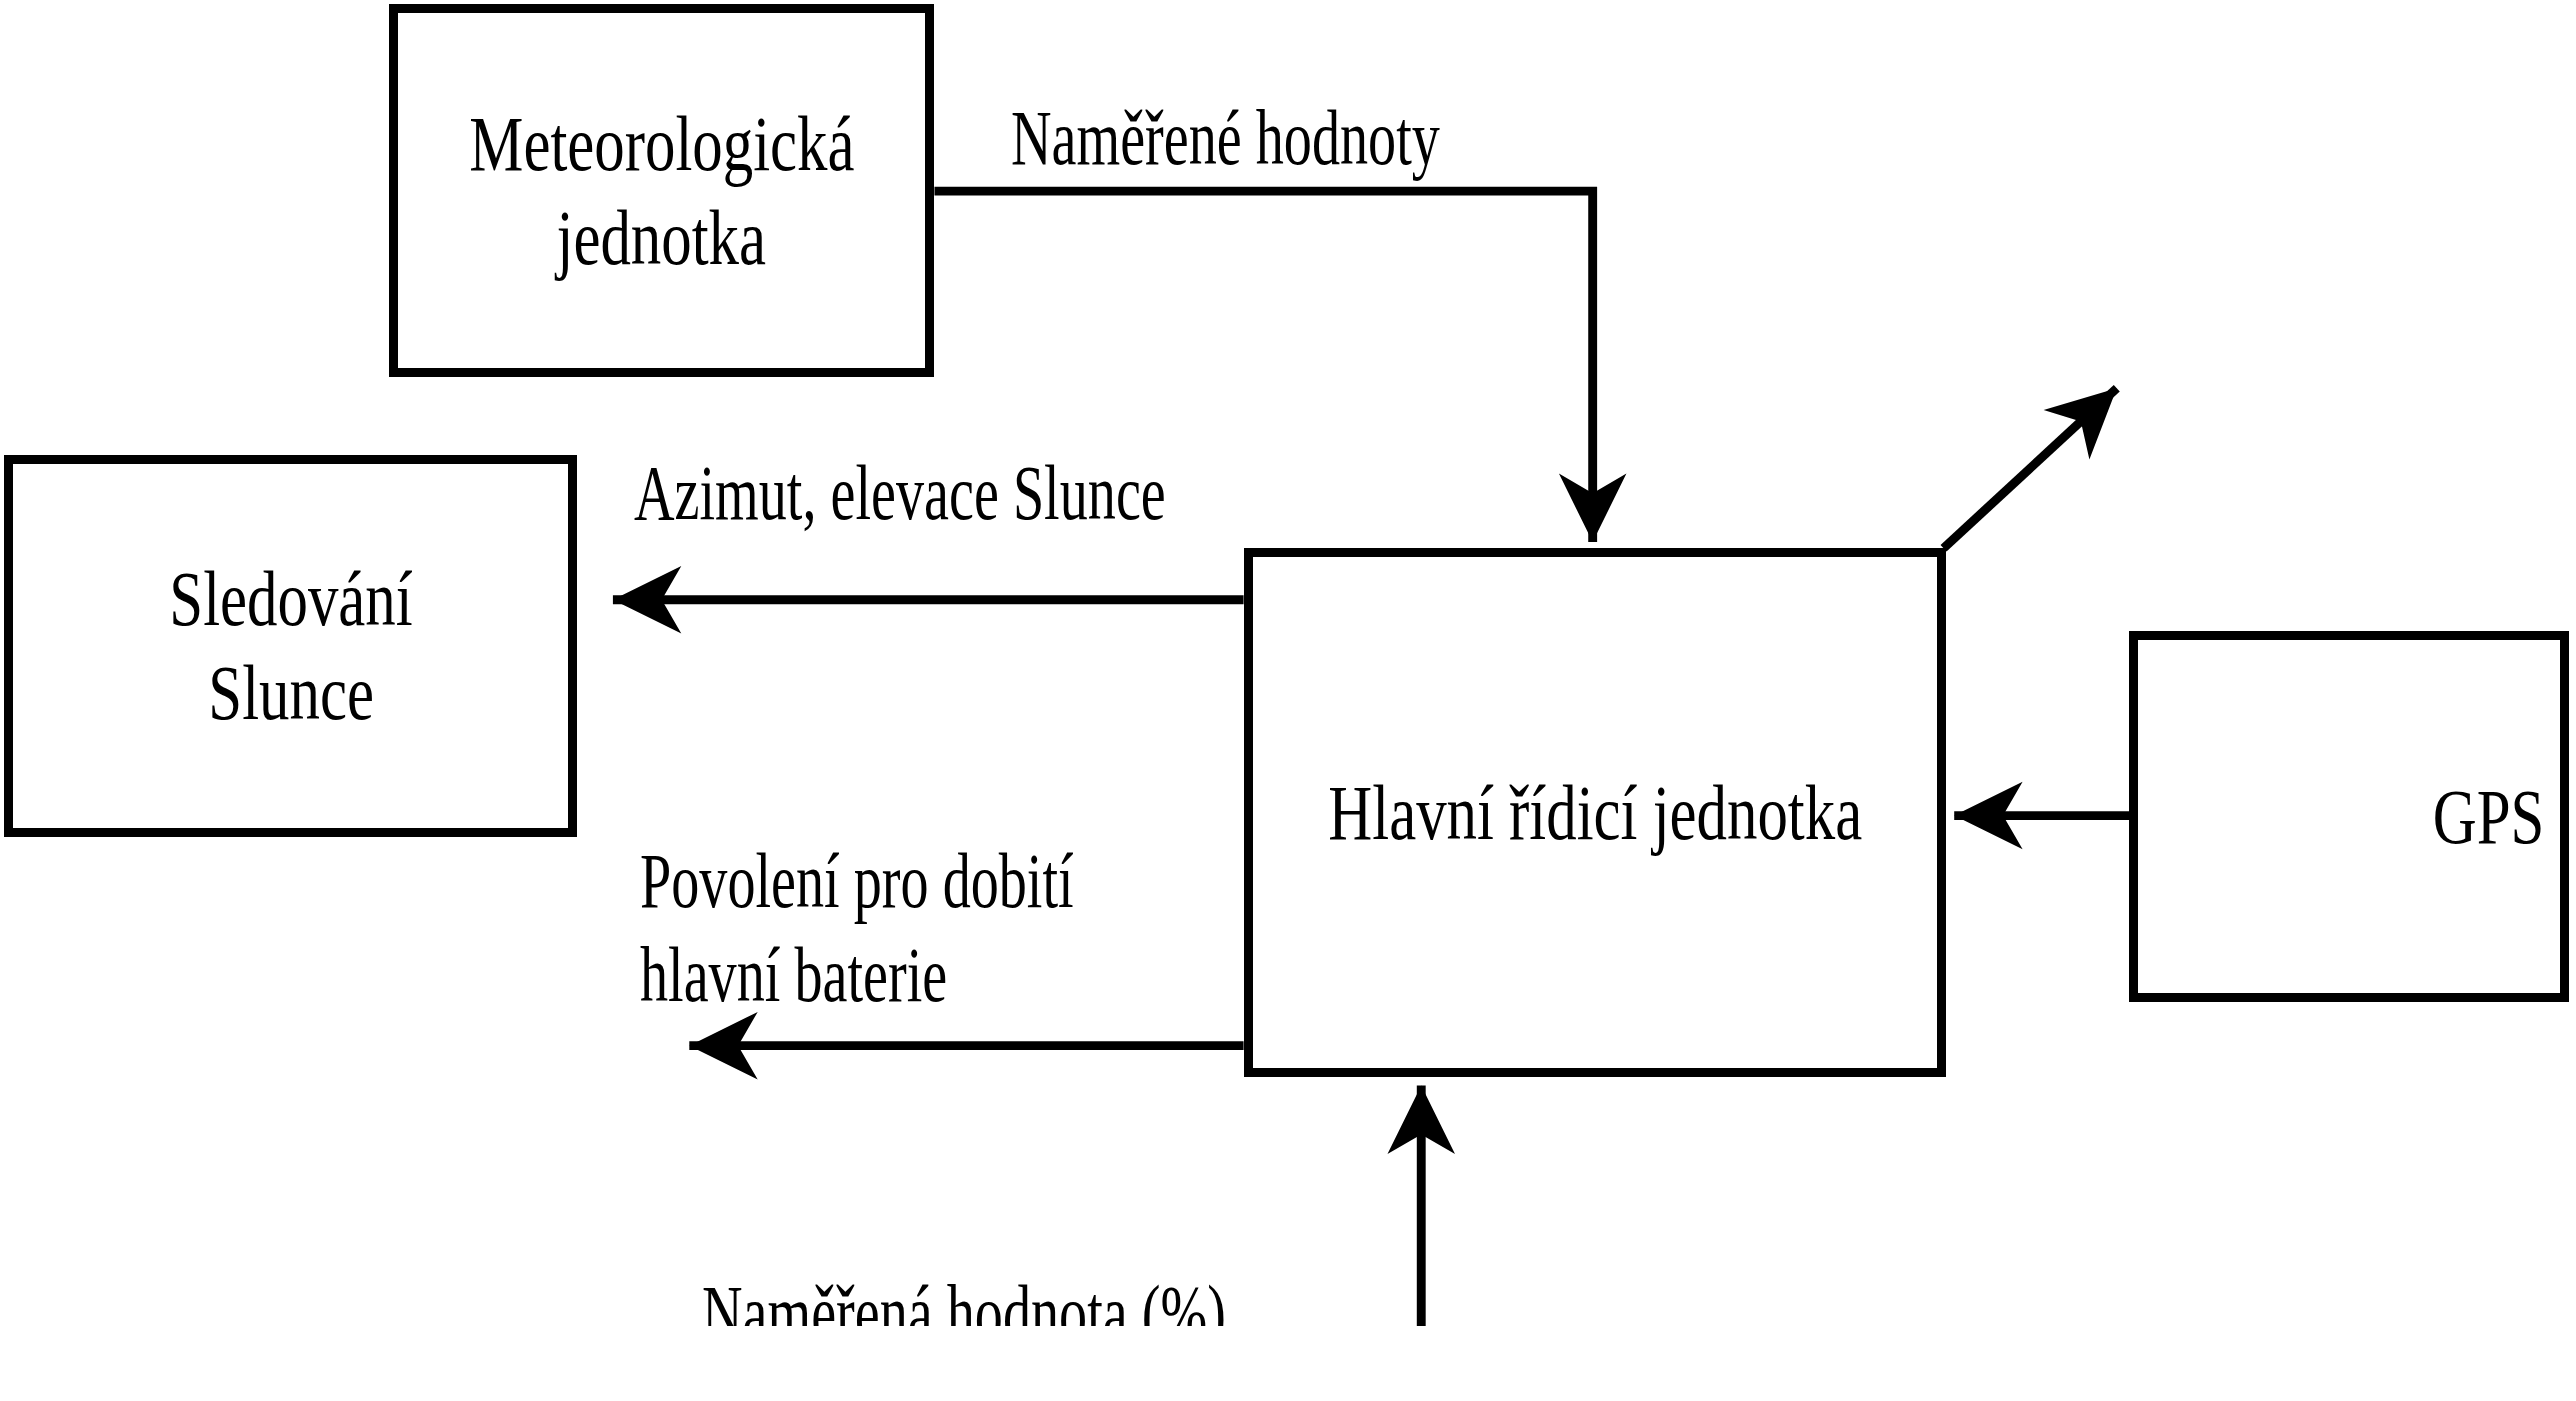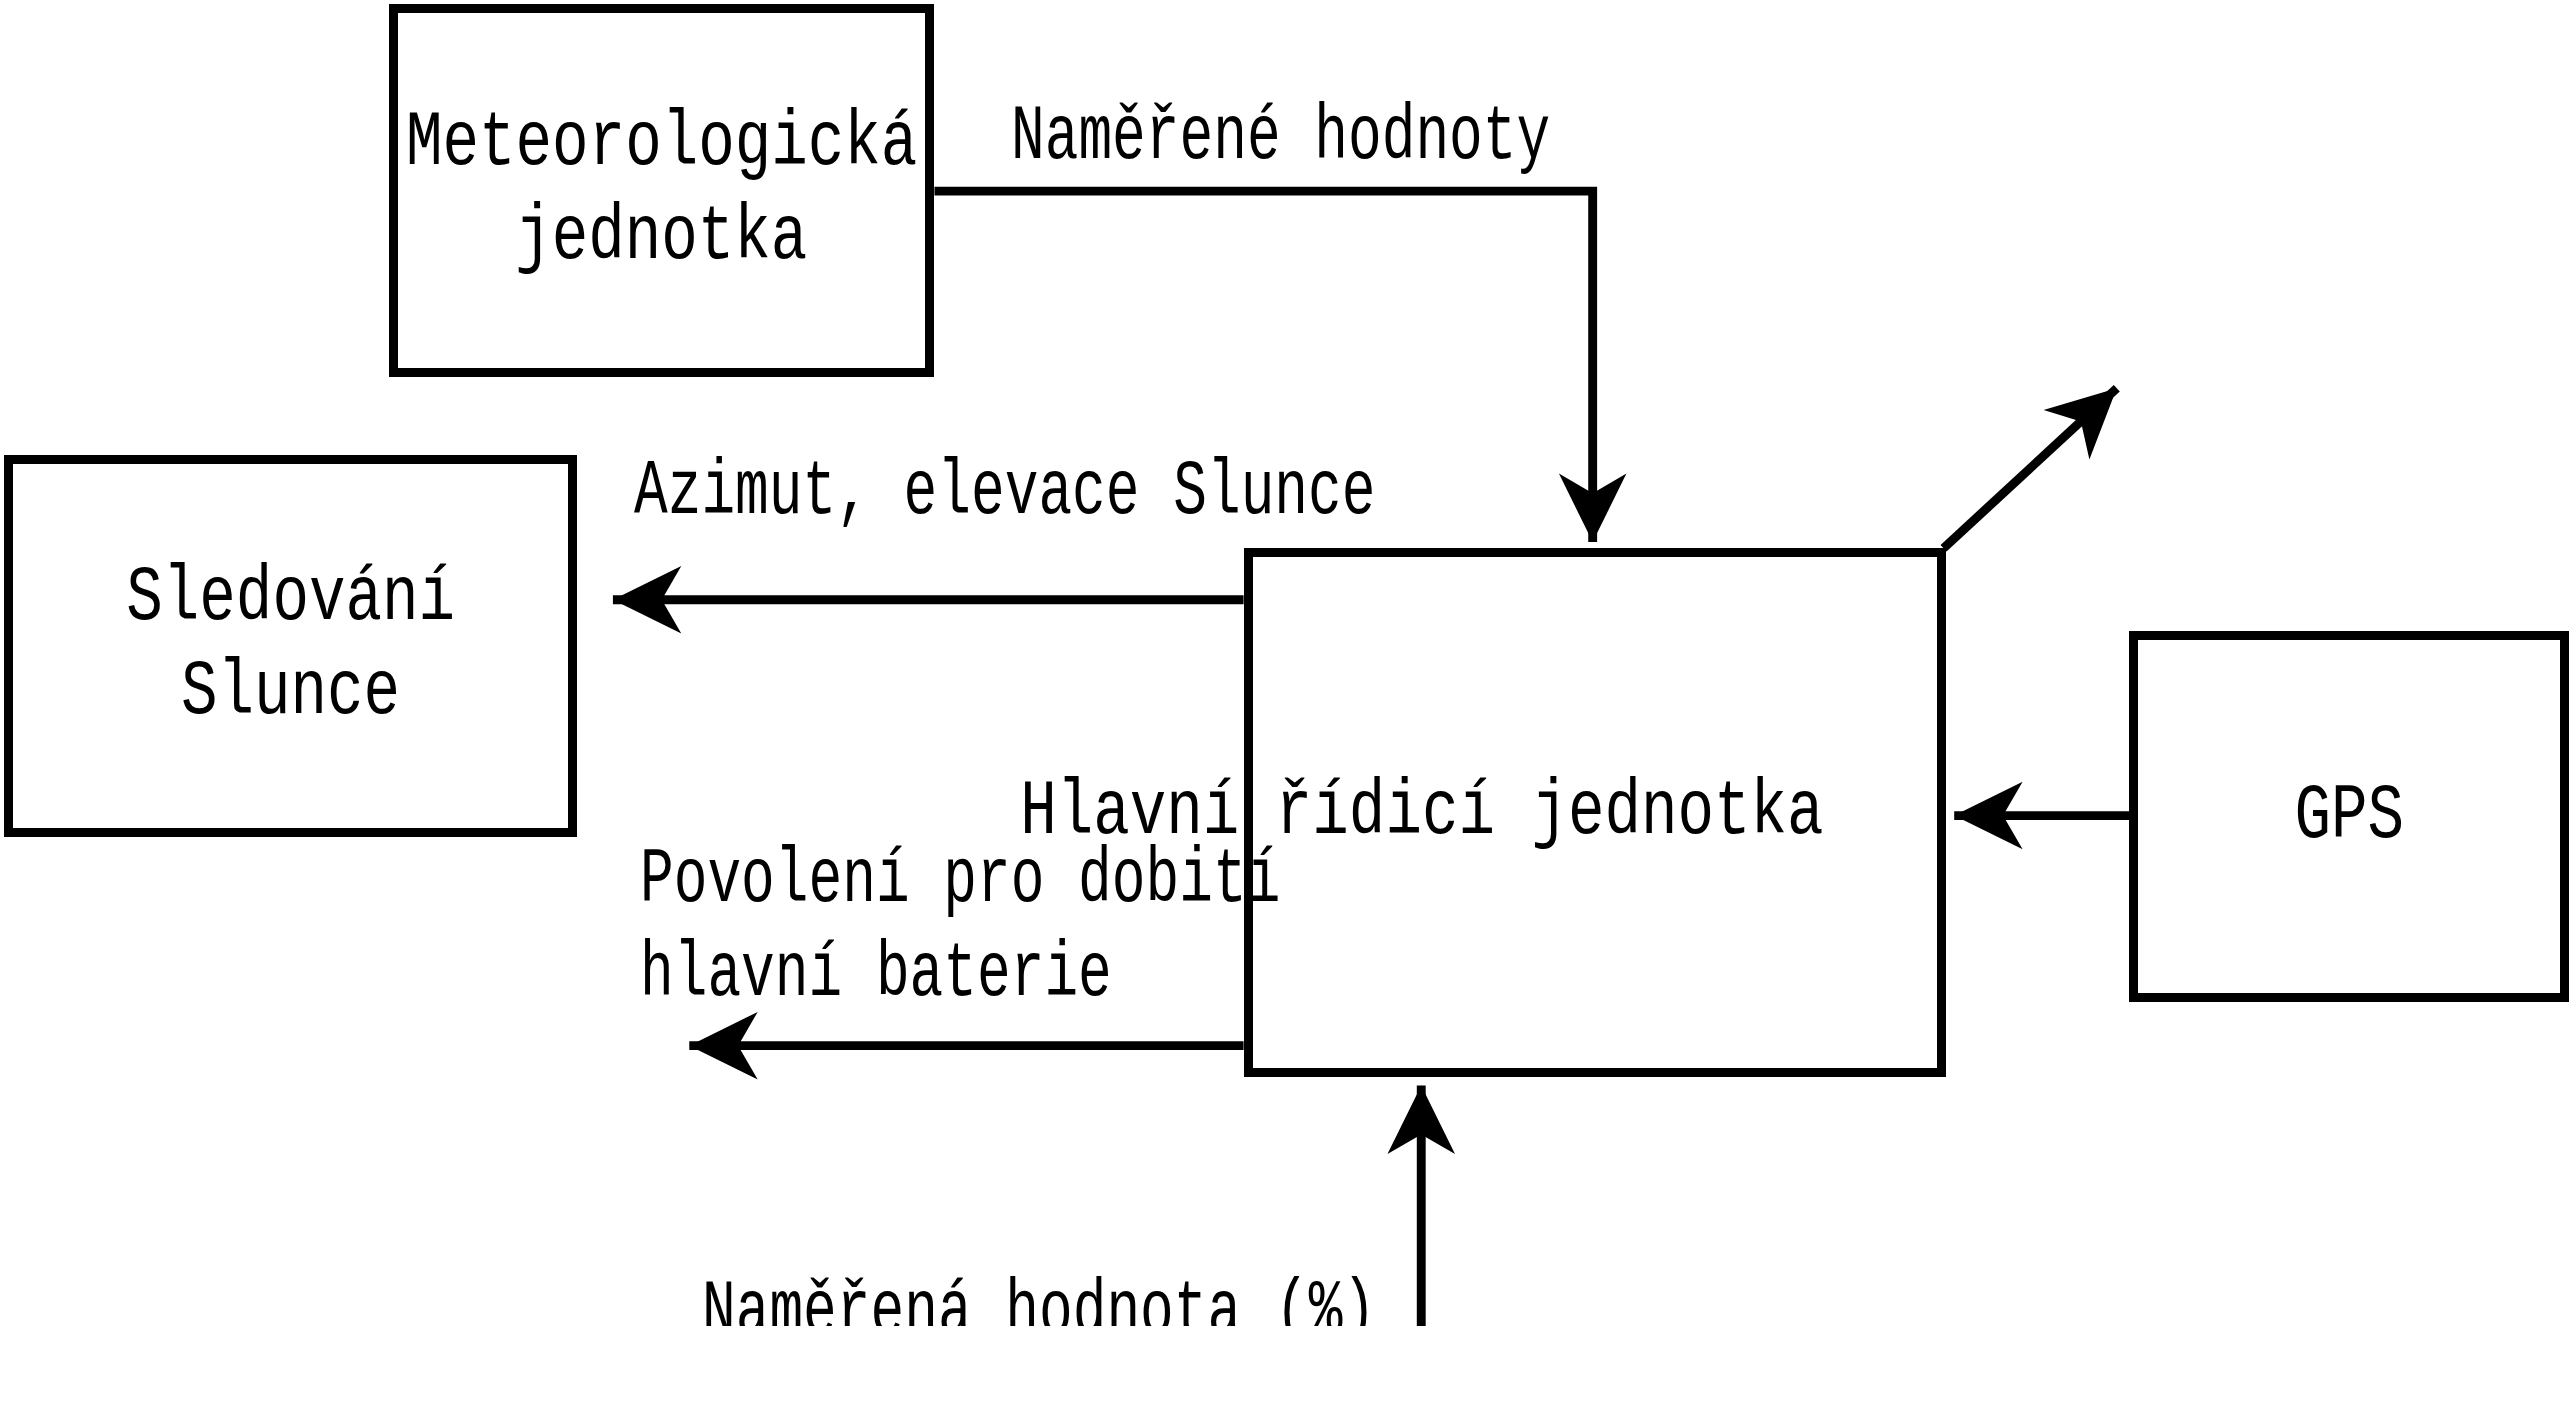--- a/index.html
+++ b/index.html
@@ -5,21 +5,21 @@
   :root{
     --ink:#000000;
     --bg:#ffffff;
   }
   html,body{margin:0;padding:0;background:var(--bg);}
   .canvas{
     position:relative;
     width:2576px;
     height:1326px;
     background:var(--bg);
-    font-family:Liberation Mono, monospace;
+    font-family:Liberation Serif, serif;
     color:var(--ink);
     overflow:hidden;
   }
   svg.wires{
     position:absolute;
     left:0;top:0;
     width:2576px;height:1402px;
   }
   svg.wires path.wire{
     stroke:var(--ink);
@@ -86,21 +86,21 @@
     <span class="bl">Sledování</span>
     <span class="bl">Slunce</span>
   </div>
 
 
   <div class="box" style="left:1244px;top:548px;width:702px;height:529px;align-items:flex-end;">
     <span class="bl">Hlavní řídicí jednotka</span>
   </div>
 
 
-  <div class="box" style="left:2129px;top:631px;width:440px;height:371px;">
+  <div class="box" style="left:2129px;top:631px;width:440px;height:371px;align-items:flex-end;">
     <span class="bl">GPS</span>
   </div>
 
   <div class="edge-label" style="left:1011px;top:91px;">Naměřené hodnoty</div>
 
   <div class="edge-label" style="left:634px;top:446px;">Azimut, elevace Slunce</div>
 
   <div class="edge-label two-line" style="left:640px;top:834px;">
     <div>Povolení pro dobití</div>
     <div>hlavní baterie</div>

